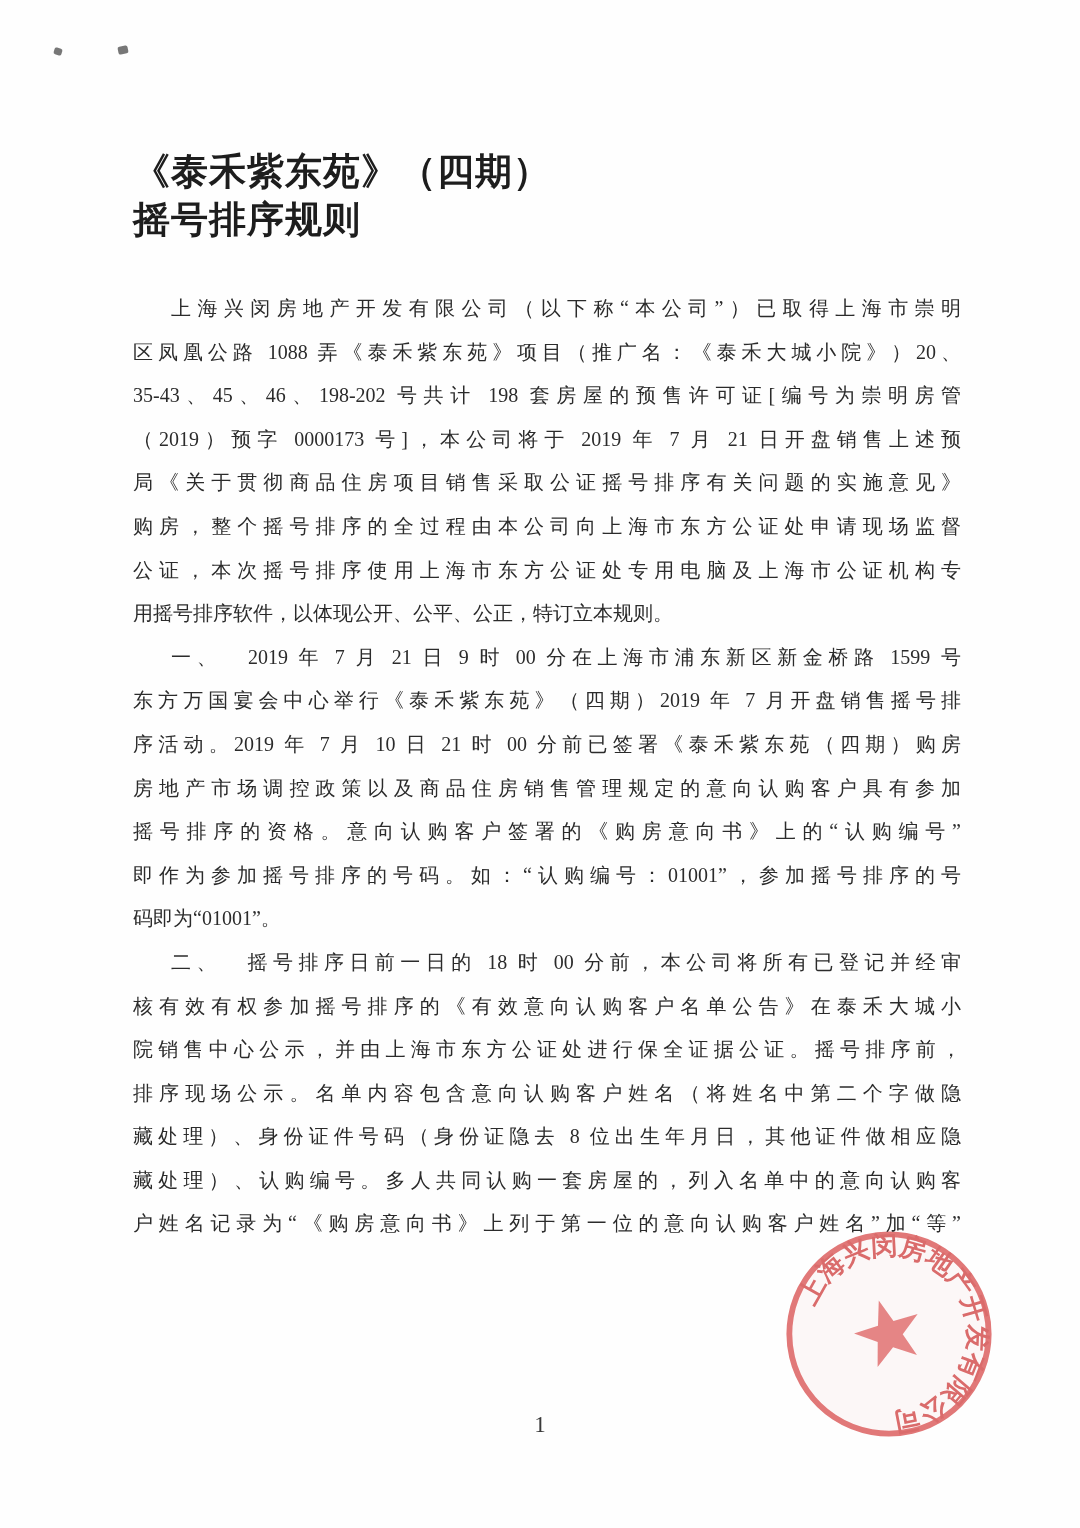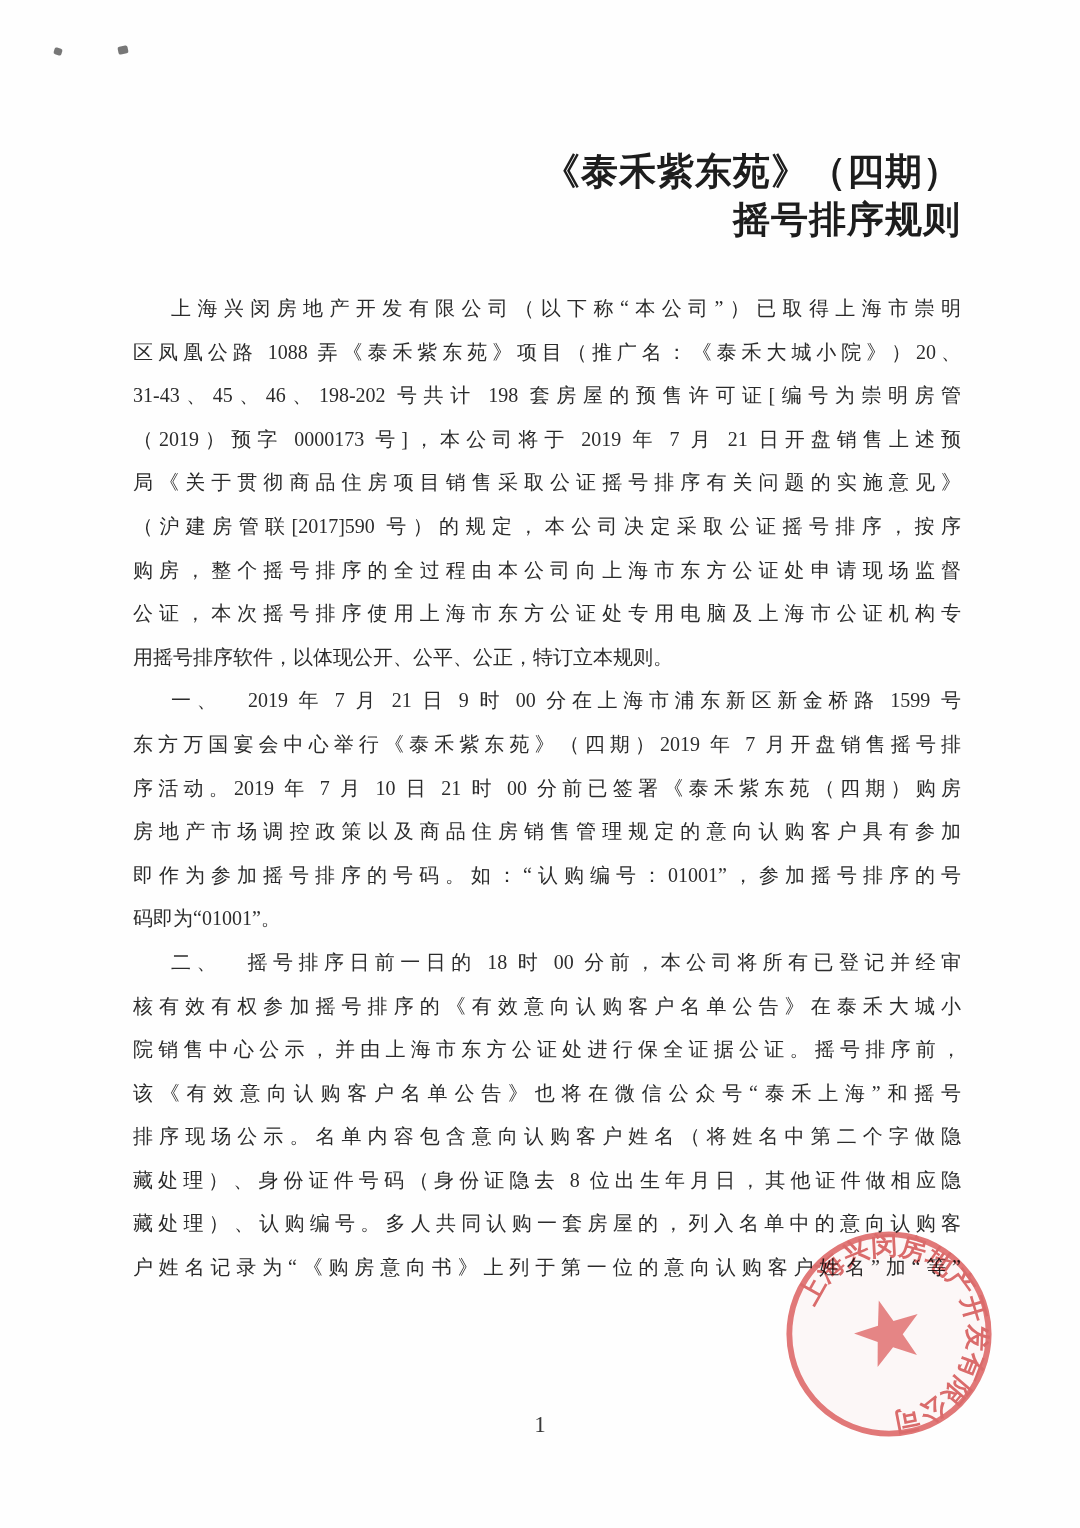--- a/index.html
+++ b/index.html
@@ -18,21 +18,21 @@
     opacity: 0.75;
     border-radius: 2px;
   }
   .speck.s1 { left: 54px; top: 48px; width: 8px; height: 7px; transform: rotate(18deg); }
   .speck.s2 { left: 118px; top: 46px; width: 10px; height: 8px; transform: rotate(-12deg); }
   .title-block {
     position: absolute;
     left: 133px;
     top: 148px;
     width: 828px;
-    text-align: right;
+    text-align: left;
   }
   .title-line {
     font-size: 37px;
     font-weight: 700;
     line-height: 48px;
     letter-spacing: 1px;
     color: #1d1d1d;
   }
   .doc-body {
     position: absolute;
@@ -82,41 +82,40 @@
 
   <div class="title-block">
     <div class="title-line">《泰禾紫东苑》（四期）</div>
     <div class="title-line">摇号排序规则</div>
   </div>
 
   <div class="doc-body">
       <div class="paragraph">
         <div class="line first">上海兴闵房地产开发有限公司（以下称“本公司”）已取得上海市崇明</div>
         <div class="line">区凤凰公路 1088 弄《泰禾紫东苑》项目（推广名：《泰禾大城小院》）20、</div>
-        <div class="line">31-43、45、46、198-202 号共计 198 套房屋的预售许可证[编号为崇明房管</div>
+        <div class="line">35-43、45、46、198-202 号共计 198 套房屋的预售许可证[编号为崇明房管</div>
         <div class="line">（2019）预字 0000173 号]，本公司将于 2019 年 7 月 21 日开盘销售上述预</div>
         <div class="line">局《关于贯彻商品住房项目销售采取公证摇号排序有关问题的实施意见》</div>
-        <div class="line">（沪建房管联[2017]590 号）的规定，本公司决定采取公证摇号排序，按序</div>
         <div class="line">购房，整个摇号排序的全过程由本公司向上海市东方公证处申请现场监督</div>
         <div class="line">公证，本次摇号排序使用上海市东方公证处专用电脑及上海市公证机构专</div>
         <div class="line lastline">用摇号排序软件，以体现公开、公平、公正，特订立本规则。</div>
       </div>
       <div class="paragraph">
         <div class="line first">一、　2019 年 7 月 21 日 9 时 00 分在上海市浦东新区新金桥路 1599 号</div>
         <div class="line">东方万国宴会中心举行《泰禾紫东苑》（四期）2019 年 7 月开盘销售摇号排</div>
         <div class="line">序活动。2019 年 7 月 10 日 21 时 00 分前已签署《泰禾紫东苑（四期）购房</div>
         <div class="line">房地产市场调控政策以及商品住房销售管理规定的意向认购客户具有参加</div>
+        <div class="line">摇号排序的资格。意向认购客户签署的《购房意向书》上的“认购编号”</div>
         <div class="line">即作为参加摇号排序的号码。如：“认购编号：01001”，参加摇号排序的号</div>
         <div class="line lastline">码即为“01001”。</div>
       </div>
       <div class="paragraph">
         <div class="line first">二、　摇号排序日前一日的 18 时 00 分前，本公司将所有已登记并经审</div>
         <div class="line">核有效有权参加摇号排序的《有效意向认购客户名单公告》在泰禾大城小</div>
         <div class="line">院销售中心公示，并由上海市东方公证处进行保全证据公证。摇号排序前，</div>
-        <div class="line">该《有效意向认购客户名单公告》也将在微信公众号“泰禾上海”和摇号</div>
         <div class="line">排序现场公示。名单内容包含意向认购客户姓名（将姓名中第二个字做隐</div>
         <div class="line">藏处理）、身份证件号码（身份证隐去 8 位出生年月日，其他证件做相应隐</div>
         <div class="line">藏处理）、认购编号。多人共同认购一套房屋的，列入名单中的意向认购客</div>
         <div class="line">户姓名记录为“《购房意向书》上列于第一位的意向认购客户姓名”加“等”</div>
       </div>
     </div>
 
   <div class="page-number">1</div>
 
   <svg class="seal" viewBox="0 0 200 200" aria-hidden="true">

